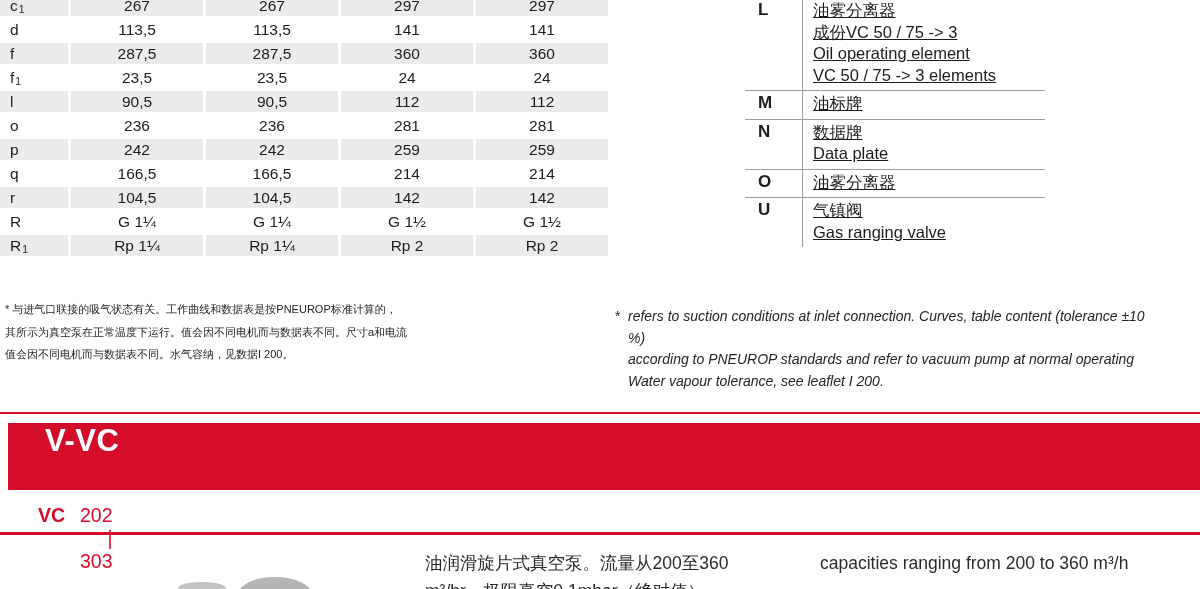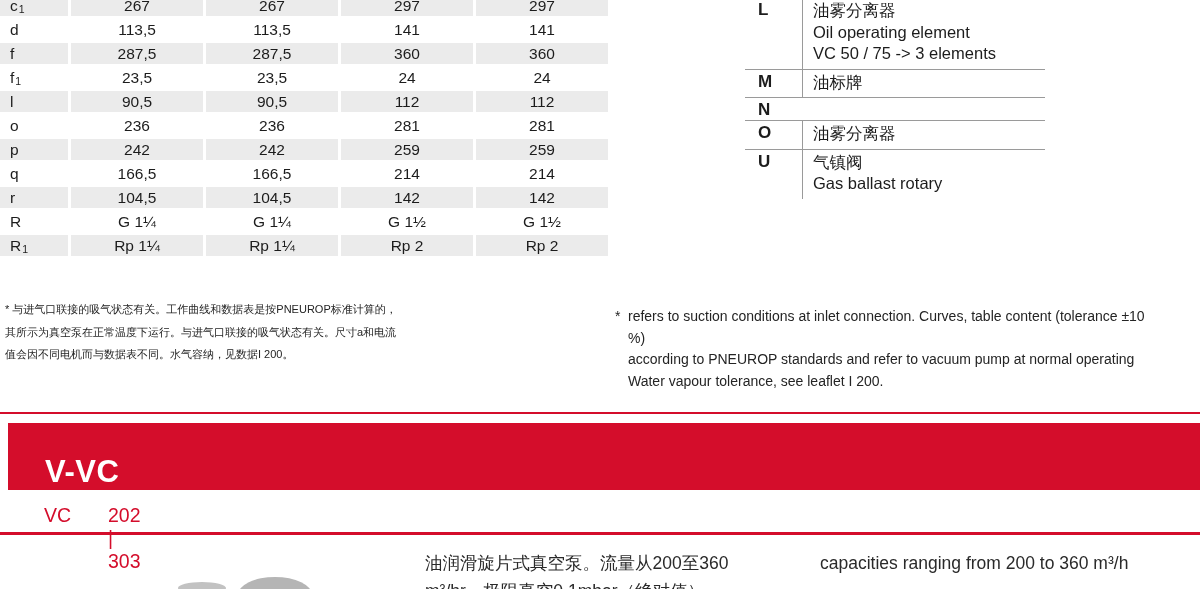--- a/index.html
+++ b/index.html
@@ -32,46 +32,46 @@
   .entry:last-child{border-bottom:none;}
   .entry .key{
     width:57px;box-sizing:border-box;
     padding:2px 0 0 13px;
     font-weight:bold;font-size:17px;
   }
   .entry .txt{
     flex:1;
     border-left:1px solid var(--rule-grey,#9a9a9a);
     padding:2px 0 4px 10px;
-    font-size:16.5px;line-height:21.5px;
+    font-size:16.5px;line-height:21.5px;text-decoration:underline;
   }
   .entry:first-child .key,.entry:first-child .txt{padding-top:0;}
 
   
   .footnote{position:absolute;color:#242424;}
   .footnote.zh{left:5px;top:298px;width:545px;font-size:11px;line-height:22.5px;}
   .footnote.en{left:615px;top:306px;width:550px;font-size:14px;line-height:21.5px;}
   .footnote.en .marker{position:absolute;left:0;top:0;}
-  .footnote.en .fn-lines{padding-left:13px;}
+  .footnote.en .fn-lines{padding-left:13px;font-style:italic;}
 
   
   .rule{position:absolute;left:0;width:1200px;background:var(--red,#d40d2b);}
   .rule-top{top:412px;height:2px;}
   .rule-bottom{top:532px;height:3px;}
   .banner{
     position:absolute;left:8px;top:423px;width:1192px;height:67px;
     background:var(--red,#d40d2b);
     color:#fff;font-weight:bold;font-size:31px;
-    display:flex;align-items:flex-end;
+    display:flex;align-items:flex-start;
     padding-left:37px;box-sizing:border-box;
     letter-spacing:0.5px;
   }
   .series{position:absolute;top:504px;left:0;height:22px;color:var(--red,#d40d2b);font-size:19.5px;}
-  .series .s-prefix{position:absolute;left:44px;}
-  .series .s-models{position:absolute;left:108px;}
+  .series .s-prefix{position:absolute;left:38px;font-weight:bold;}
+  .series .s-models{position:absolute;left:80px;text-align:right;}
 
   
   .pump{position:absolute;left:170px;top:574px;width:150px;height:15px;}
   .pump .blob1{position:absolute;left:8px;top:8px;width:48px;height:12px;background:#c2c2c2;border-radius:50%;}
   .pump .blob2{position:absolute;left:68px;top:3px;width:74px;height:18px;background:#b5b5b5;border-radius:50% 50% 0 0 / 100% 100% 0 0;}
 
   
   .intro{position:absolute;top:549px;font-size:17.5px;line-height:28px;color:#2a2a2a;}
   .intro.zh{left:425px;width:360px;}
   .intro.en{left:820px;width:380px;}
@@ -157,51 +157,56 @@
       <div class="cell">Rp 2</div>
       <div class="cell">Rp 2</div>
     </div>
   </div>
 
 <div class="legend" id="legendTable">
     <div class="entry">
       <div class="key">L</div>
       <div class="txt">
         <div>油雾分离器</div>
+        <div>成份VC 50 / 75 -&gt; 3</div>
         <div>Oil operating element</div>
         <div>VC 50 / 75 -&gt; 3 elements</div>
       </div>
     </div>
     <div class="entry">
       <div class="key">M</div>
       <div class="txt">
         <div>油标牌</div>
       </div>
     </div>
     <div class="entry">
       <div class="key">N</div>
+      <div class="txt">
+        <div>数据牌</div>
+        <div>Data plate</div>
+      </div>
     </div>
     <div class="entry">
       <div class="key">O</div>
       <div class="txt">
         <div>油雾分离器</div>
       </div>
     </div>
     <div class="entry">
       <div class="key">U</div>
       <div class="txt">
         <div>气镇阀</div>
-        <div>Gas  ballast  rotary</div>
+        <div>Gas  ranging  valve</div>
       </div>
     </div>
   </div>
 
 <div class="footnote zh" id="fnZh">
     <div>* 与进气口联接的吸气状态有关。工作曲线和数据表是按PNEUROP标准计算的，</div>
-    <div>其所示为真空泵在正常温度下运行。与进气口联接的吸气状态有关。尺寸a和电流</div>
+    <div>其所示为真空泵在正常温度下运行。值会因不同电机而与数据表不同。尺寸a和电流</div>
     <div>值会因不同电机而与数据表不同。水气容纳，见数据I 200。</div>
   </div>
 <div class="footnote en">
   <span class="marker">*</span>
   <div class="fn-lines" id="fnEnLines">
       <div>refers to suction conditions at inlet connection. Curves, table content (tolerance ±10 %)</div>
       <div>according to PNEUROP standards and refer to vacuum pump at normal operating</div>
       <div>Water vapour tolerance, see leaflet I 200.</div>
     </div>
 </div>

